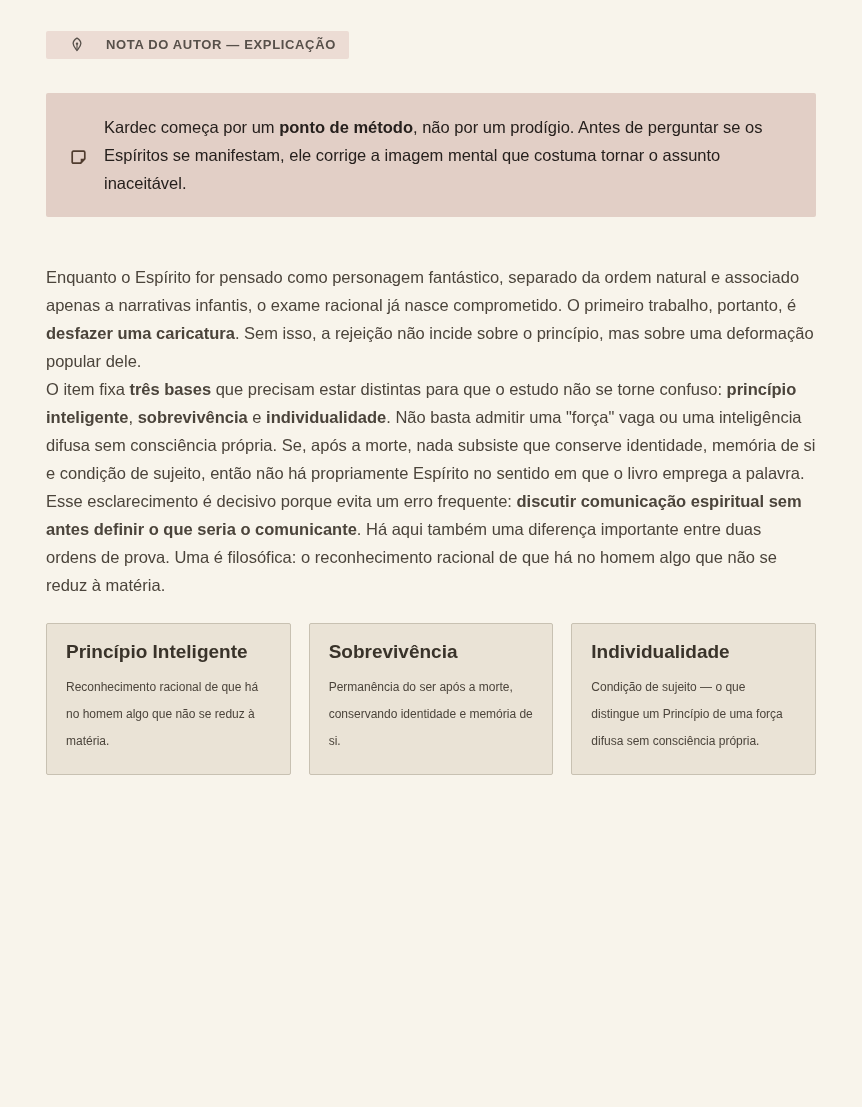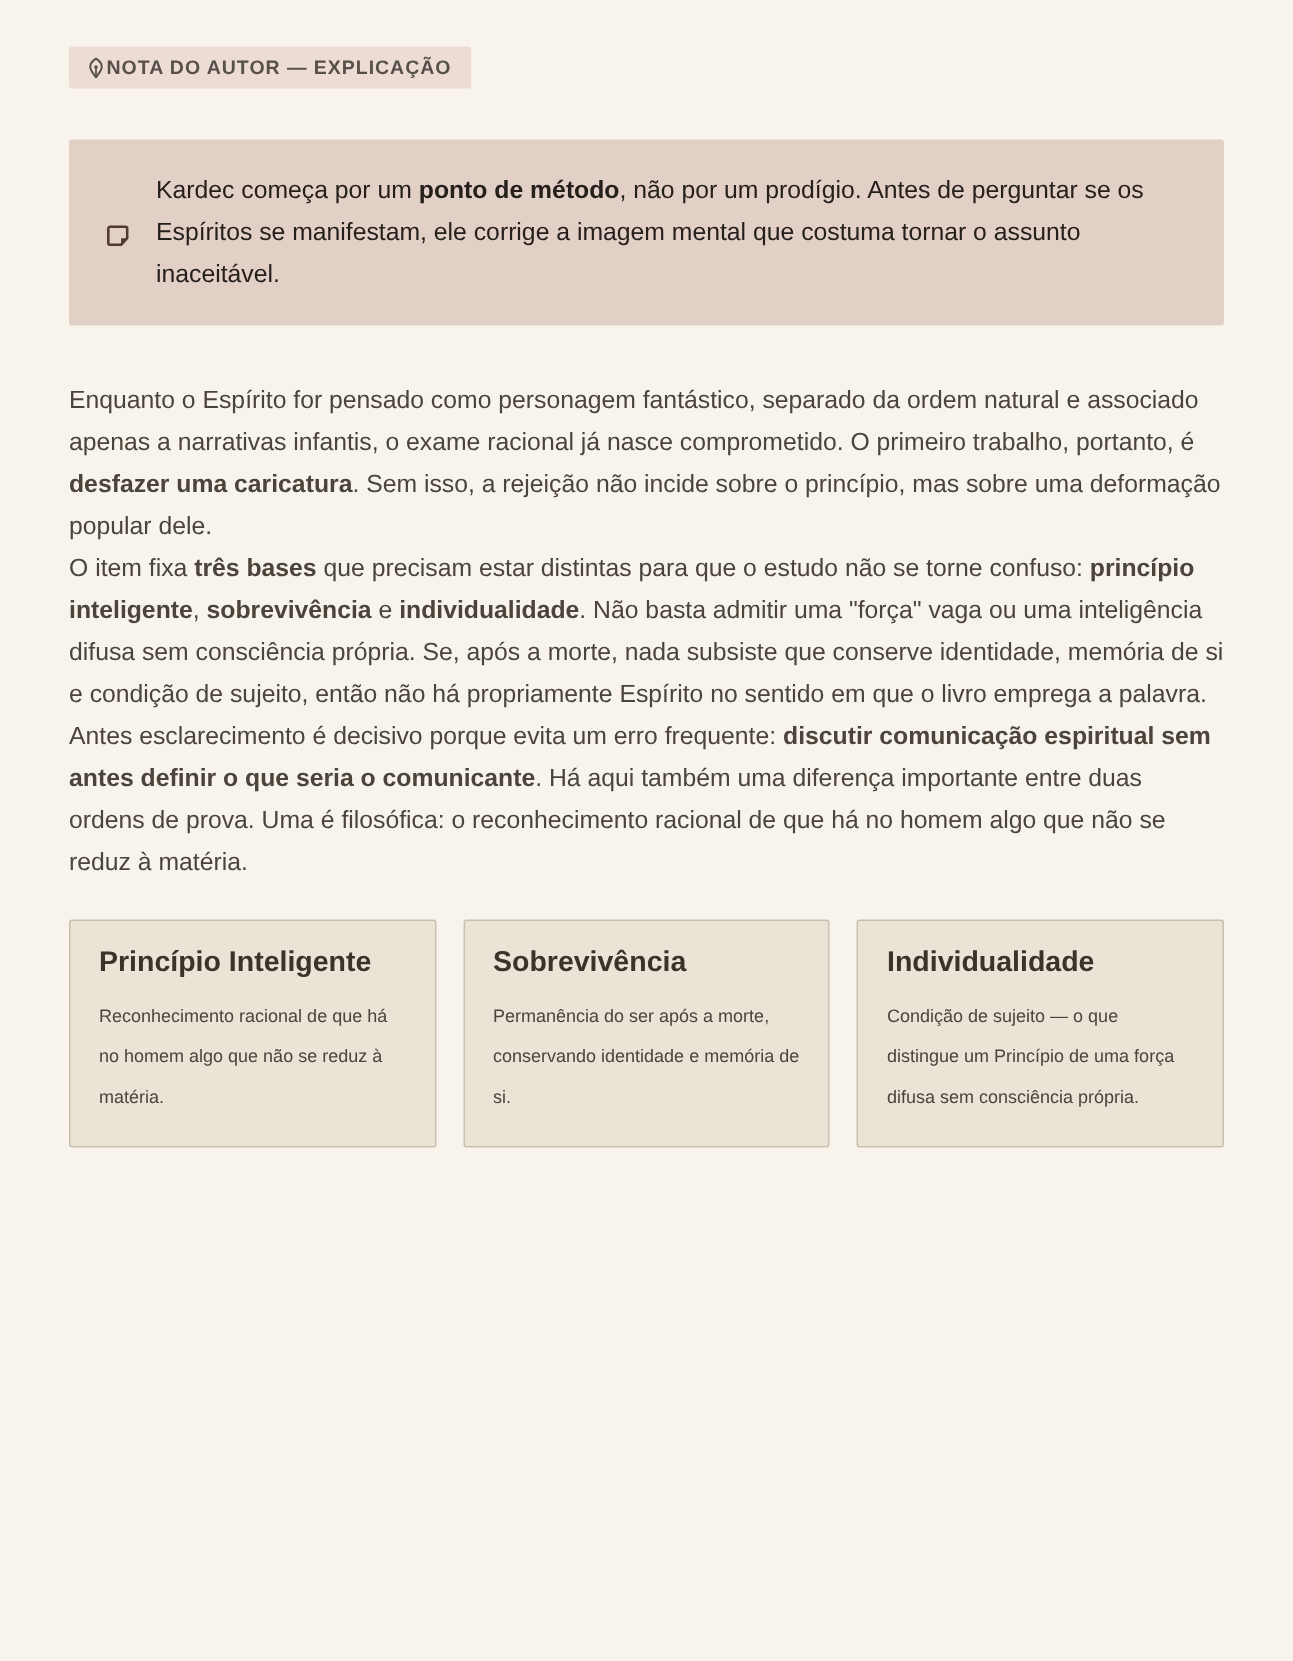--- a/index.html
+++ b/index.html
@@ -24,28 +24,28 @@
     color:var(--body-text);
   }
   .page{
     width:862px;
     min-height:1107px;
     padding:31px 46px 40px 46px;
   }
   
   .badge{
     display:inline-flex;
-    align-items:flex-end;
-    gap:0;
+    align-items:flex-start;
+    gap:22px;
     background:var(--badge-bg);
     color:var(--badge-text);
     font-size:13px;
     font-weight:bold;
     letter-spacing:0.05em;
-    padding:6px 13px 6px 11px;
+    padding:6px 13px 6px 24px;
     border-radius:2px;
     line-height:16px;
   }
   .badge svg{display:block;flex:0 0 auto;}
   
   h1.title{
     margin-top:14px;
     font-size:34px;
     line-height:1.15;
     font-weight:bold;
@@ -68,21 +68,21 @@
     line-height:28px;
     color:var(--callout-text);
   }
   
   p.body-par{
     max-width:772px;
     font-size:16.5px;
     line-height:28px;
     color:var(--body-text);
   }
-  p.body-par:first-of-type{margin-top:36px;}
+  p.body-par:first-of-type{margin-top:46px;}
   strong{font-weight:bold;}
   
   .cards{
     margin-top:24px;
     display:grid;
     grid-template-columns:repeat(3,1fr);
     gap:18px;
   }
   .card{
     background:var(--card-bg);
@@ -120,21 +120,21 @@
   <div class="callout">
     <svg class="note-icon" width="17" height="17" viewBox="0 0 17 17" aria-hidden="true">
       <path d="M3.4 2.2 h10.2 c0.7 0 1.2 0.5 1.2 1.2 v6.4 L10.7 14.2 H3.4 c-0.7 0-1.2-0.5-1.2-1.2 V3.4 c0-0.7 0.5-1.2 1.2-1.2 Z" fill="none" stroke="var(--callout-icon)" stroke-width="1.7" stroke-linejoin="round"></path>
       <path d="M14.8 9.8 L10.7 14.2 V9.8 Z" fill="var(--callout-icon)"></path>
     </svg>
     <p><span>Kardec começa por um </span><strong>ponto de método</strong><span>, não por um prodígio. Antes de perguntar se os Espíritos se manifestam, ele corrige a imagem mental que costuma tornar o assunto inaceitável.</span></p>
   </div>
 
   <p class="body-par"><span>Enquanto o Espírito for pensado como personagem fantástico, separado da ordem natural e associado apenas a narrativas infantis, o exame racional já nasce comprometido. O primeiro trabalho, portanto, é </span><strong>desfazer uma caricatura</strong><span>. Sem isso, a rejeição não incide sobre o princípio, mas sobre uma deformação popular dele.</span></p>
   <p class="body-par"><span>O item fixa </span><strong>três bases</strong><span> que precisam estar distintas para que o estudo não se torne confuso: </span><strong>princípio inteligente</strong><span>, </span><strong>sobrevivência</strong><span> e </span><strong>individualidade</strong><span>. Não basta admitir uma "força" vaga ou uma inteligência difusa sem consciência própria. Se, após a morte, nada subsiste que conserve identidade, memória de si e condição de sujeito, então não há propriamente Espírito no sentido em que o livro emprega a palavra.</span></p>
-  <p class="body-par"><span>Antes esclarecimento é decisivo porque evita um erro frequente: </span><strong>discutir comunicação espiritual sem antes definir o que seria o comunicante</strong><span>. Há aqui também uma diferença importante entre duas ordens de prova. Uma é filosófica: o reconhecimento racional de que há no homem algo que não se reduz à matéria.</span></p>
+  <p class="body-par"><span>Esse esclarecimento é decisivo porque evita um erro frequente: </span><strong>discutir comunicação espiritual sem antes definir o que seria o comunicante</strong><span>. Há aqui também uma diferença importante entre duas ordens de prova. Uma é filosófica: o reconhecimento racional de que há no homem algo que não se reduz à matéria.</span></p>
 
   <div class="cards">
     <div class="card">
       <h3>Princípio Inteligente</h3>
       <p>Reconhecimento racional de que há no homem algo que não se reduz à matéria.</p>
     </div>
     <div class="card">
       <h3>Sobrevivência</h3>
       <p>Permanência do ser após a morte, conservando identidade e memória de si.</p>
     </div>

